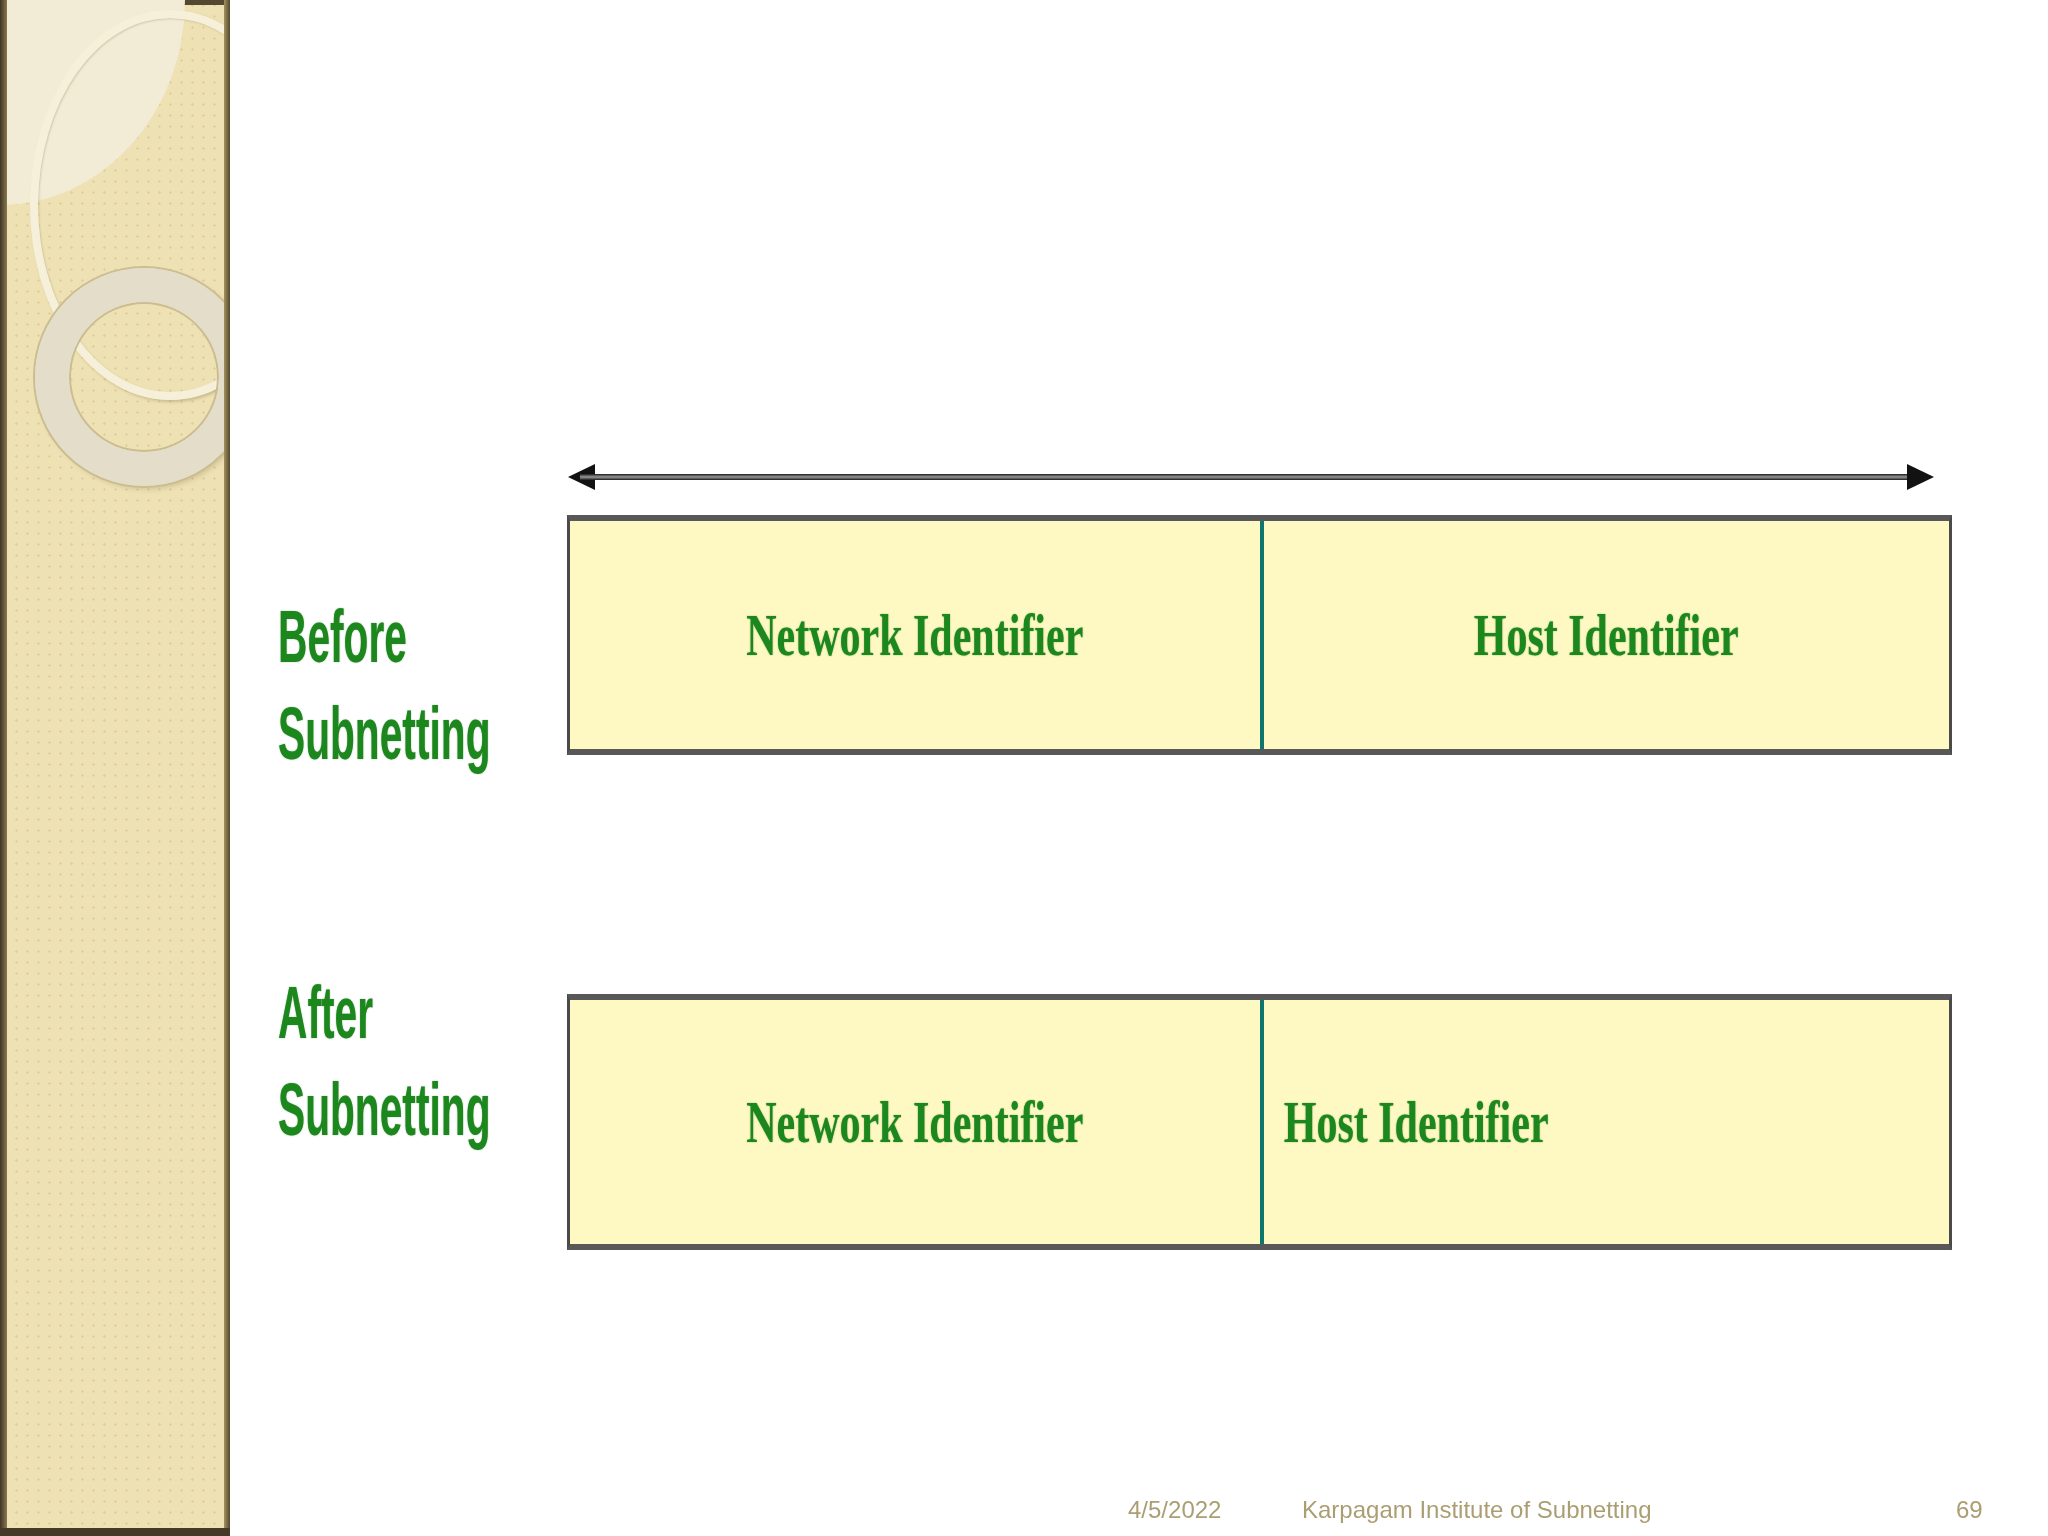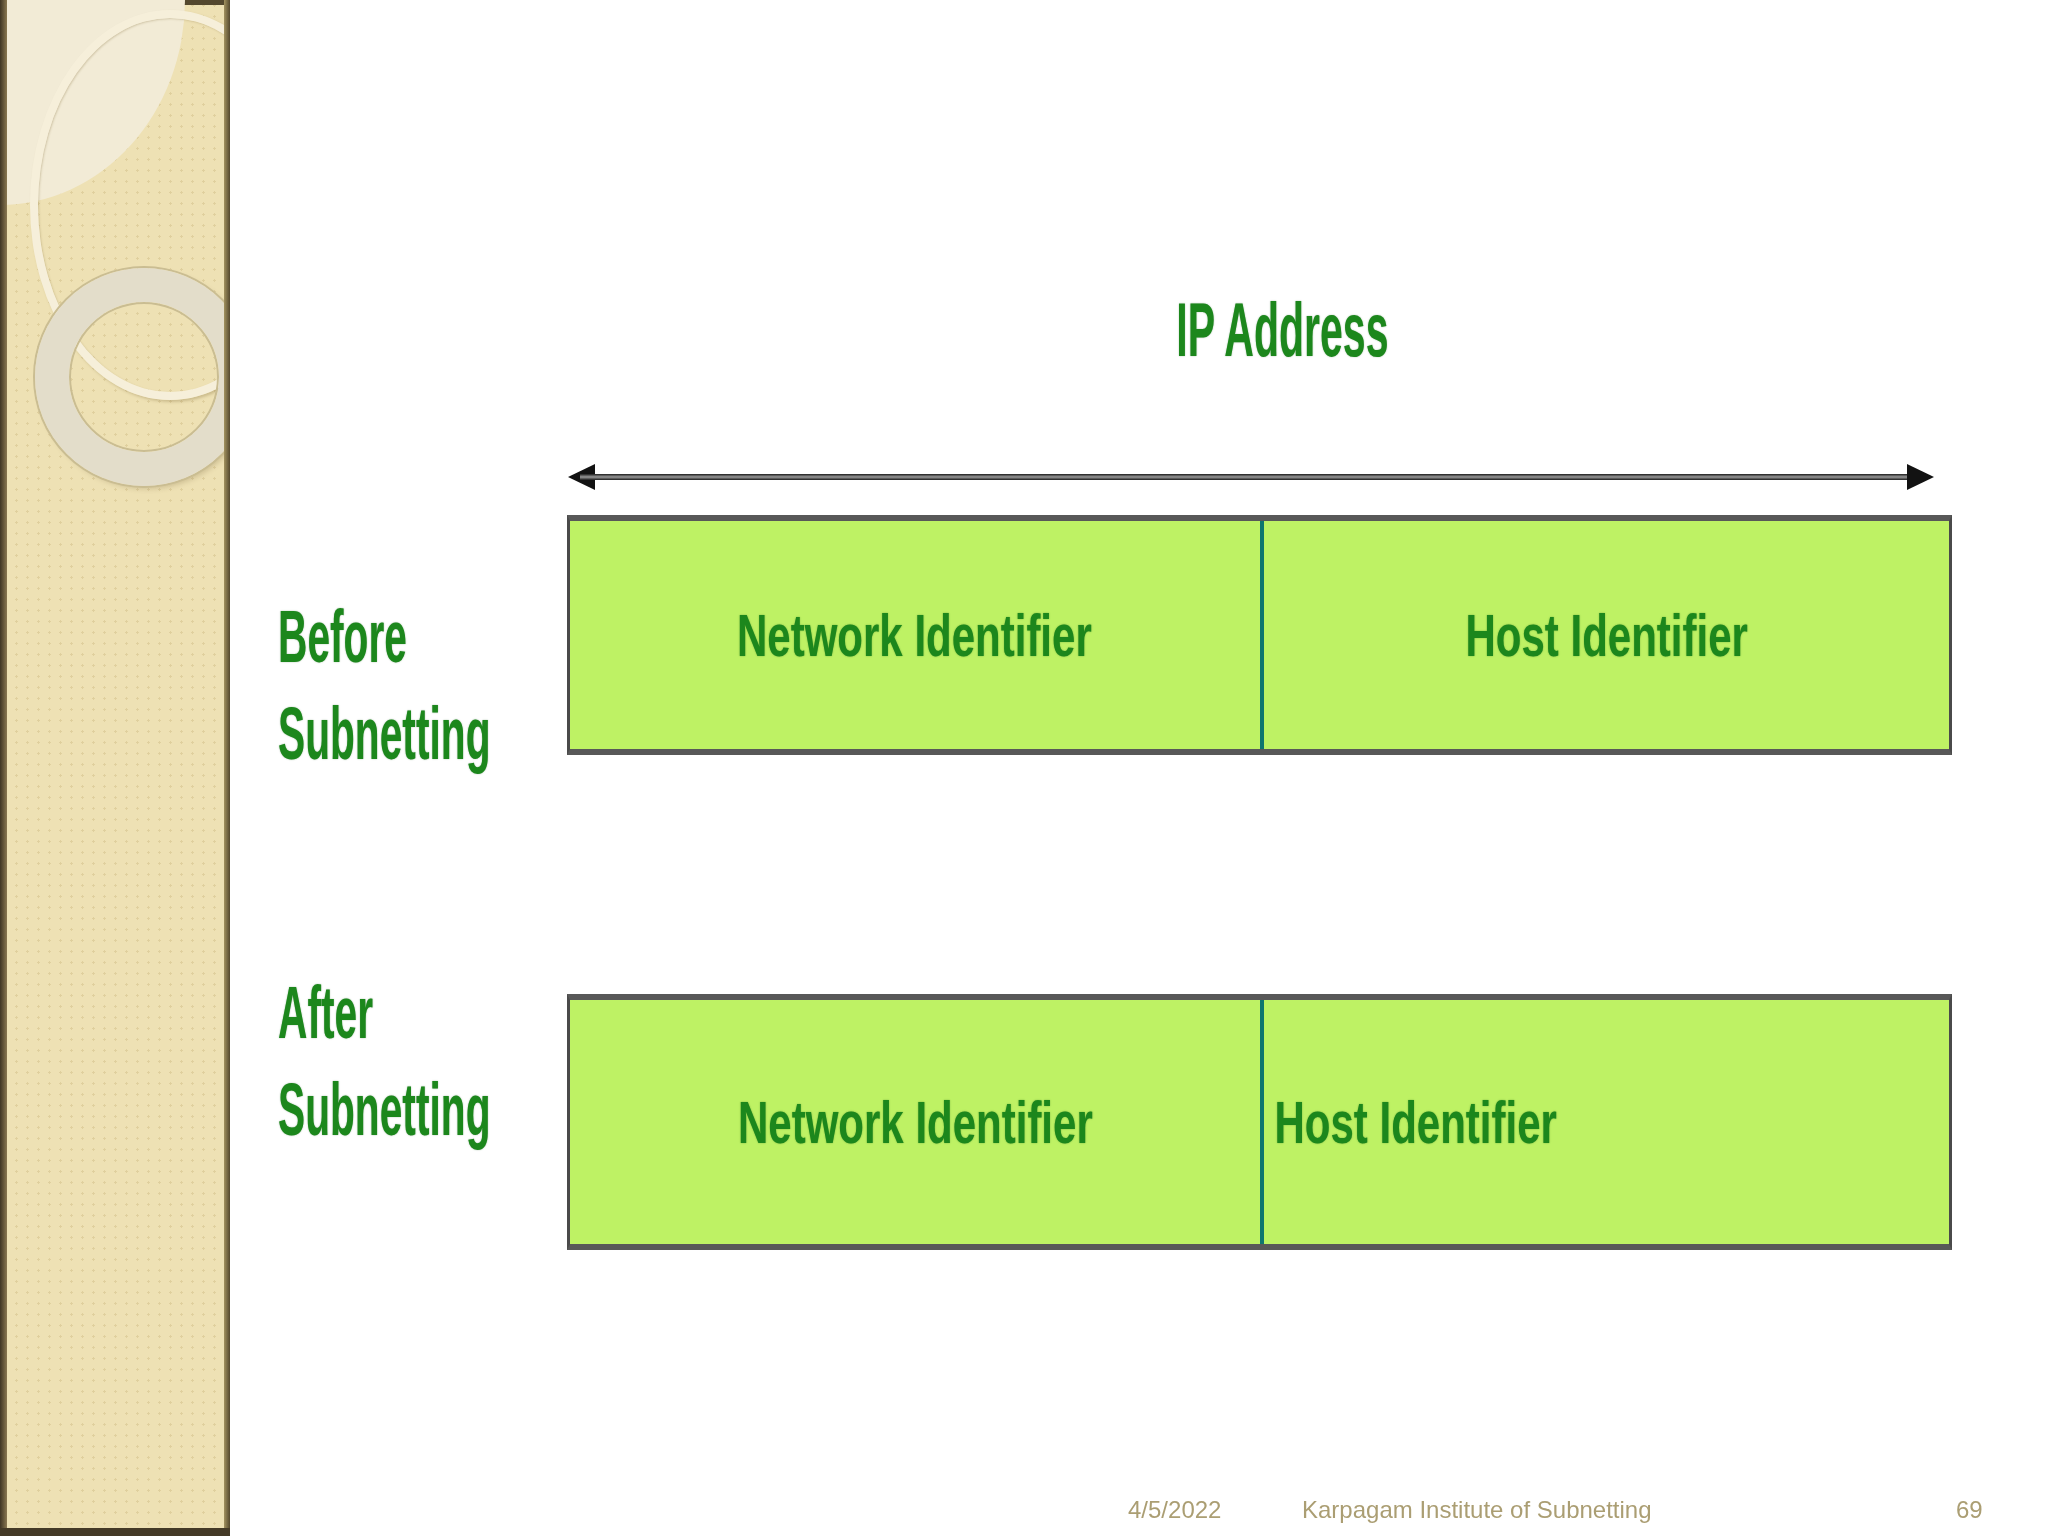--- a/index.html
+++ b/index.html
@@ -90,22 +90,23 @@
   .label-before{top:588px;}
   .label-after{top:964px;}
 
   
   .idbox{
     position:absolute;left:567px;width:1385px;
     box-sizing:border-box;
     border:3px solid #4a4a4a;
     border-top:6px solid #585858;
     border-bottom:6px solid #585858;
-    background:#bef264;
+    background:#fef9c3;
     display:flex;
+    font-family:Liberation Serif, serif;
   }
   .box-before{top:515px;height:240px;}
   .box-after{top:994px;height:256px;}
   .idbox .cell{
     display:flex;align-items:center;justify-content:center;
     box-sizing:border-box;
     font-size:60px;
   }
   .idbox .cell + .cell{border-left:4px solid #0f766e;}
   .idbox .cell .sq{display:inline-block;transform:scaleX(.70);transform-origin:center;}
@@ -132,23 +133,20 @@
   <div class="sidebar">
     <div class="edge-top"></div>
     <div class="corner-highlight"></div>
     <div class="thin-ring"></div>
     <div class="thick-ring"></div>
     <div class="edge-left"></div>
     <div class="edge-right"></div>
     <div class="edge-bottom"></div>
   </div>
 
-  <div class="slide-title green">
-    <span class="sq">IP Address</span>
-  </div>
 
   <div class="arrow">
     <div class="tip-l"></div>
     <div class="shaft"></div>
     <div class="tip-r"></div>
   </div>
 
   <div class="row-label label-before green">
     <span class="sq">Before</span><br>
     <span class="sq">Subnetting</span>

